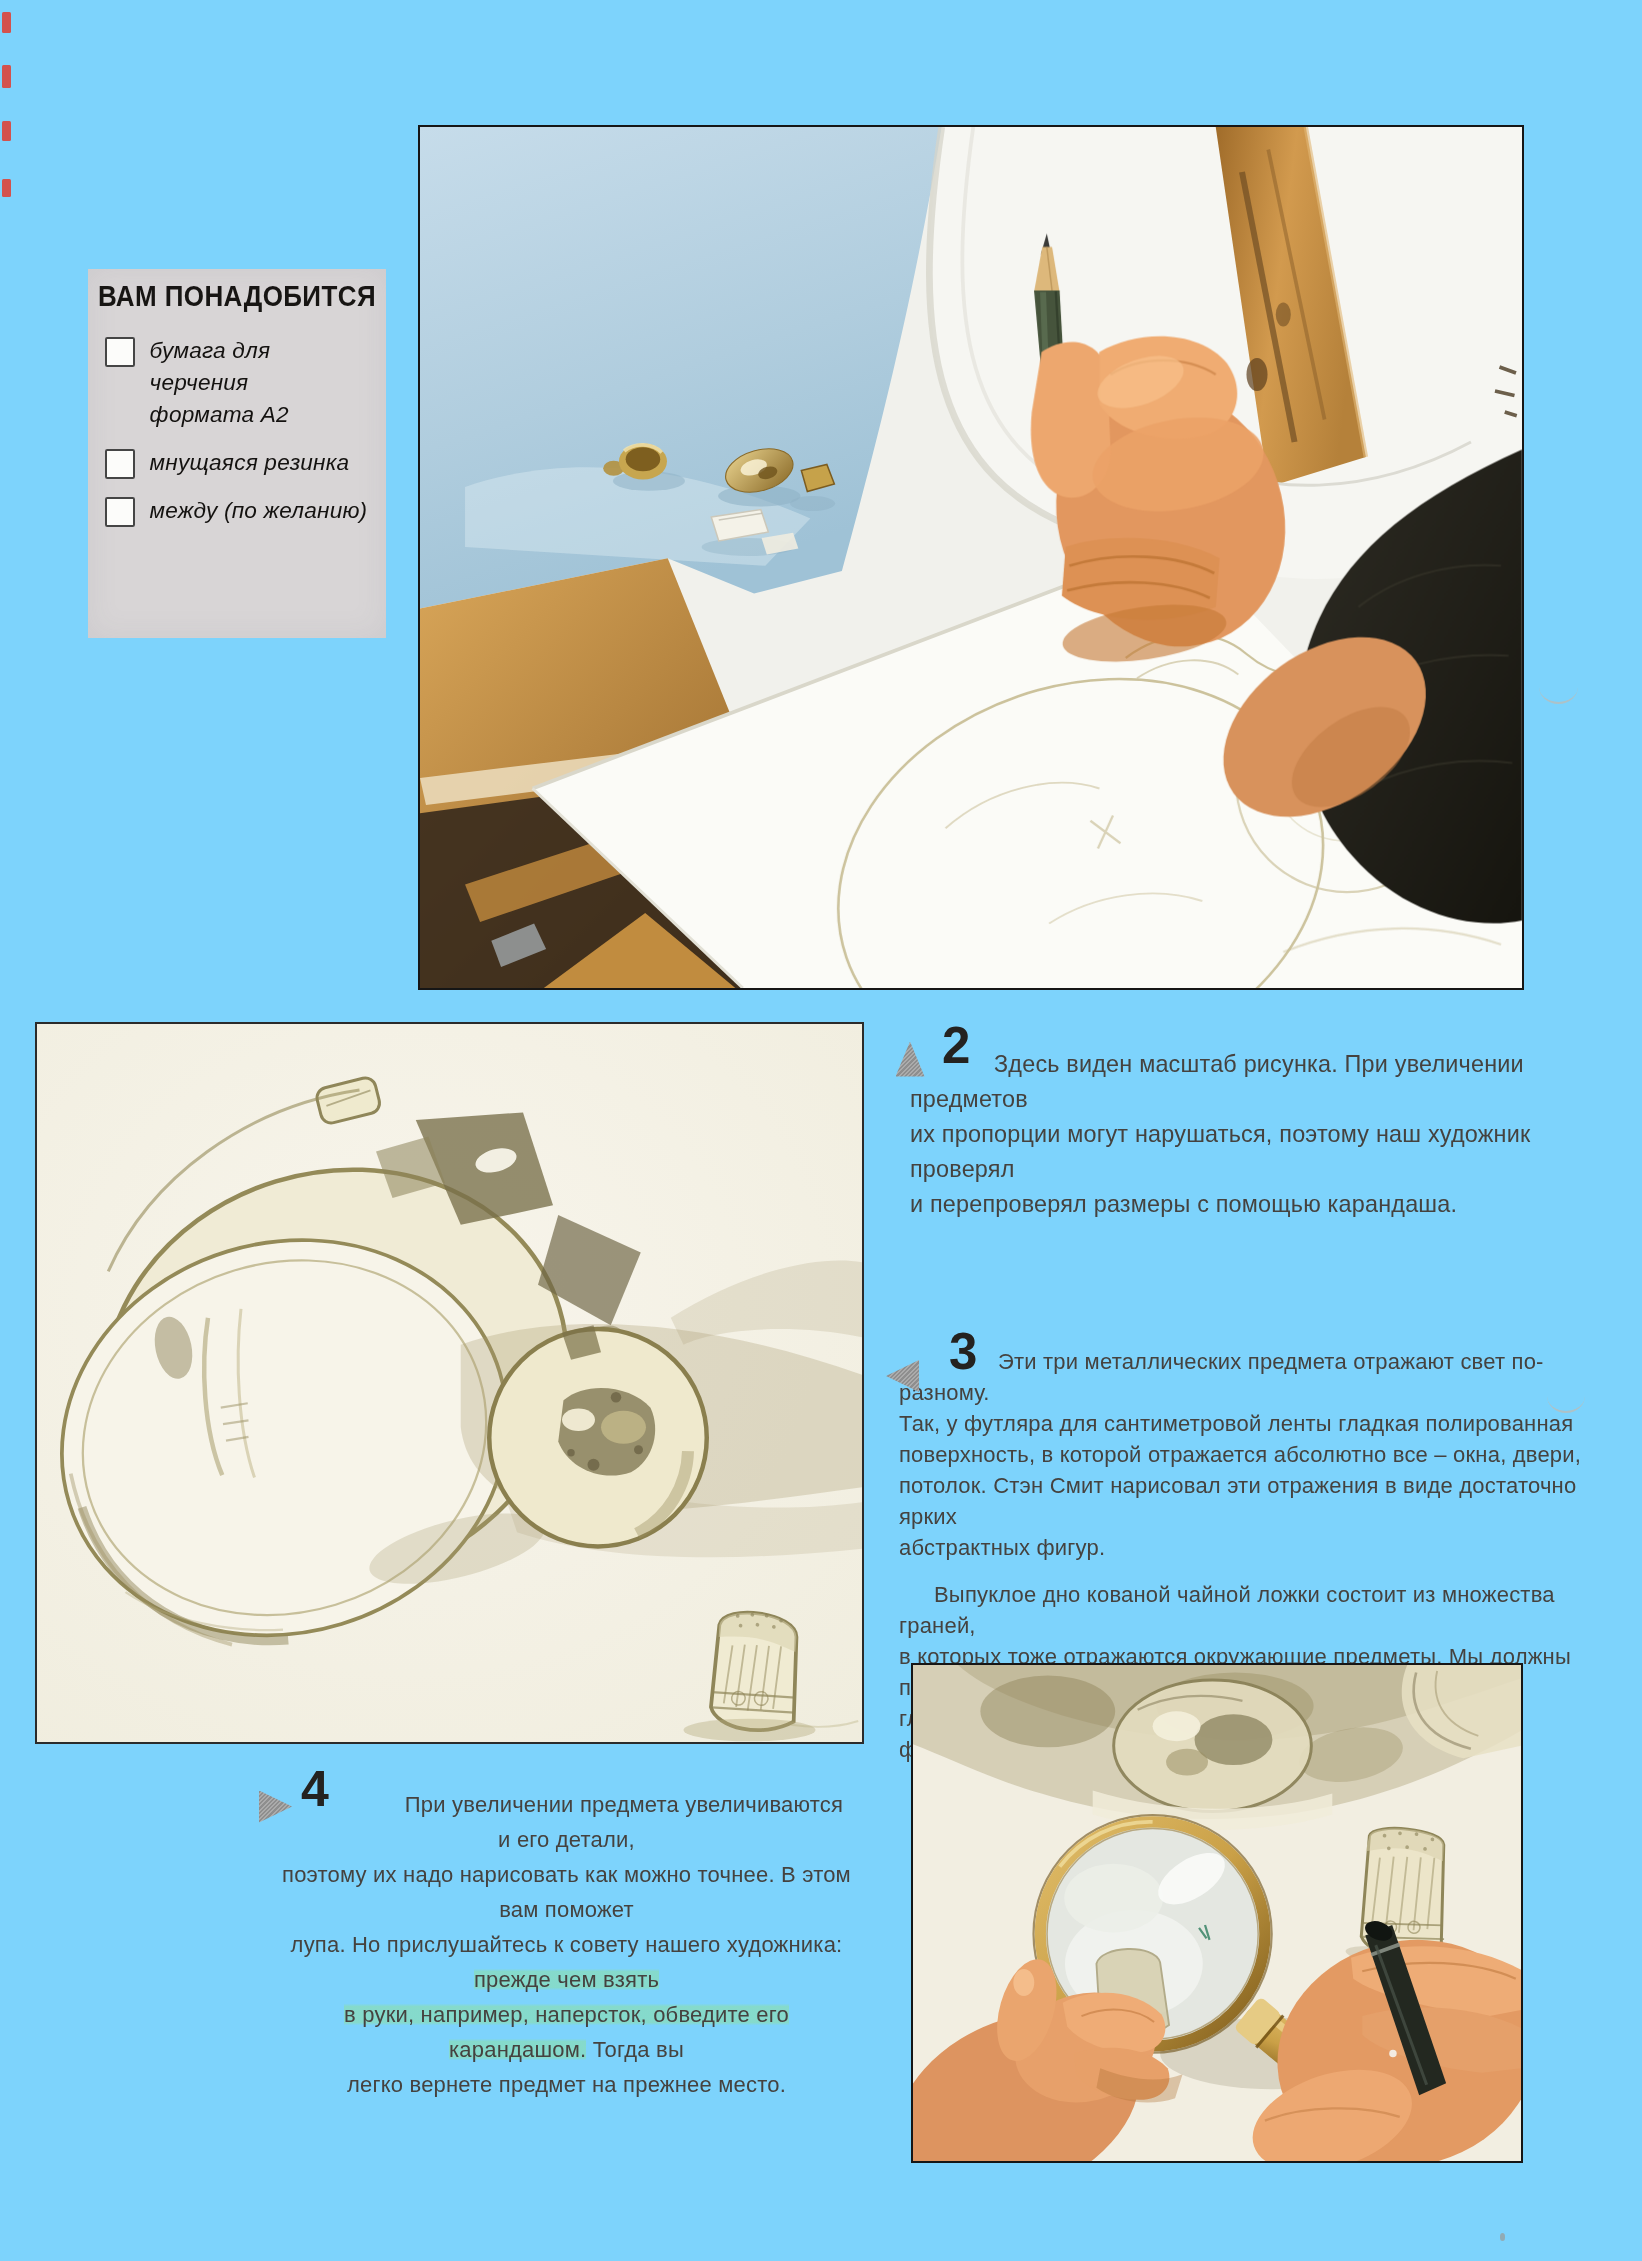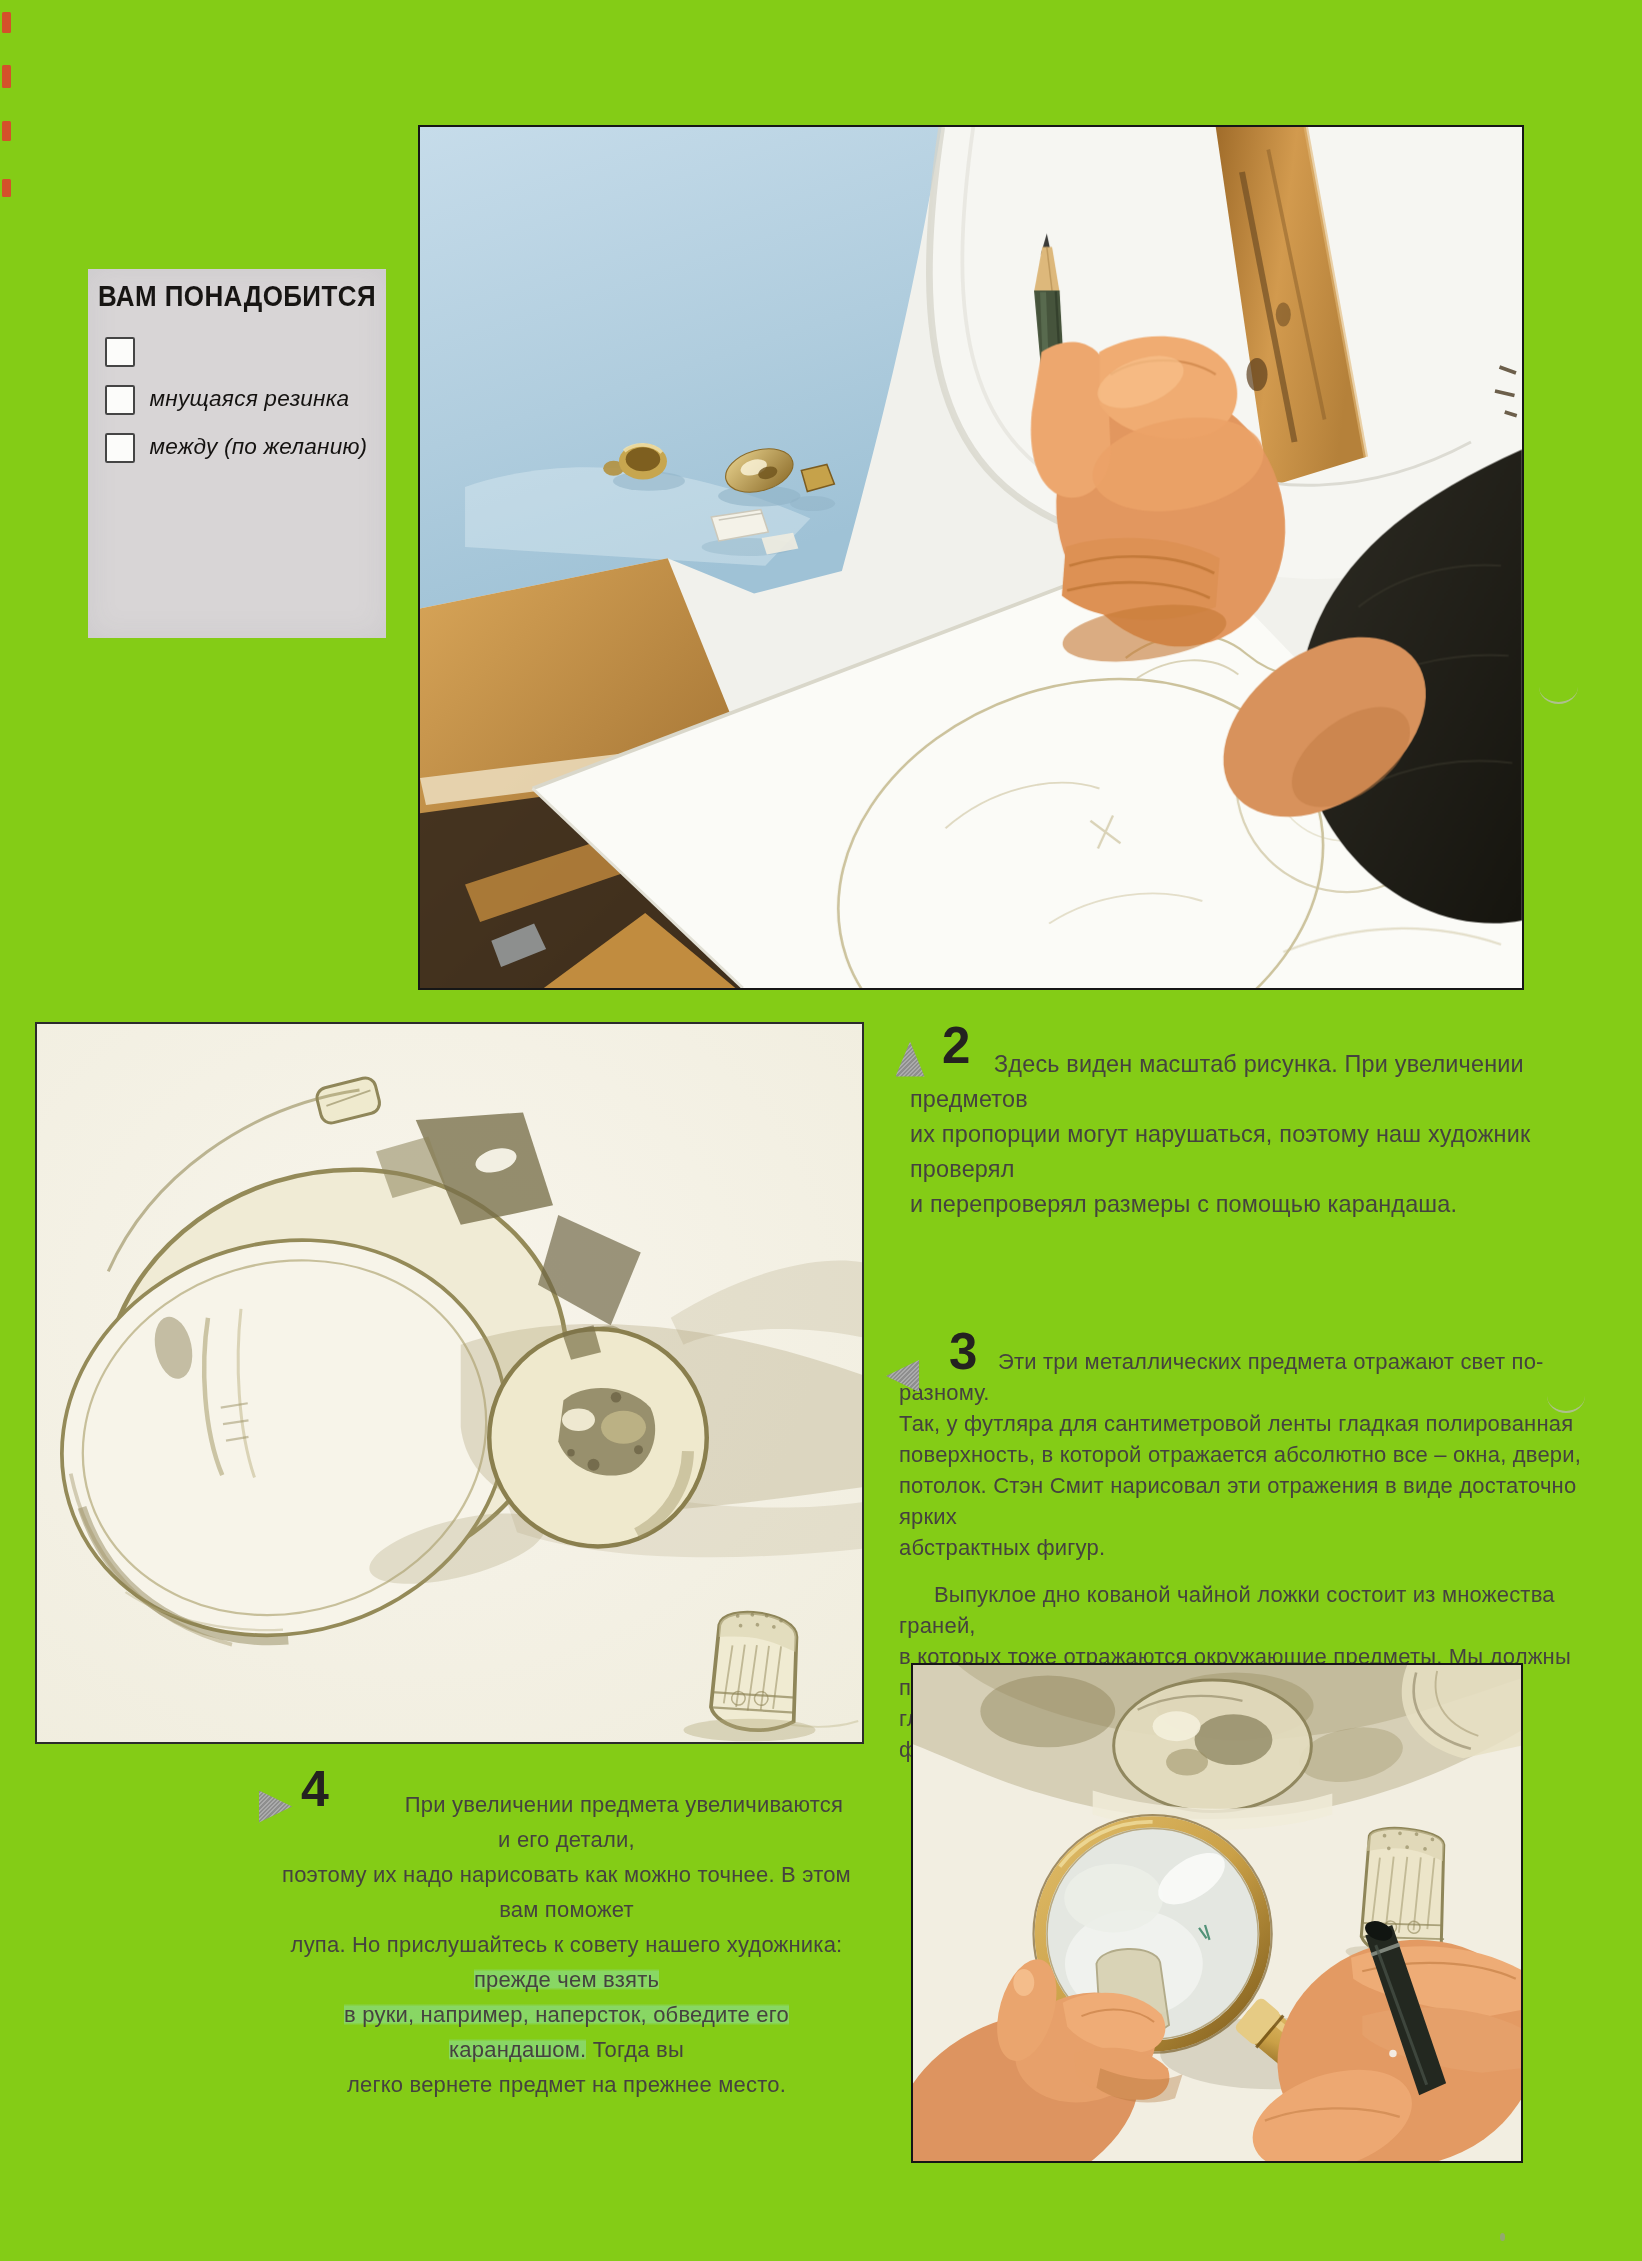--- a/index.html
+++ b/index.html
@@ -1,16 +1,16 @@
 <!DOCTYPE html>
 <html style="font-size:12px"><head>
 <meta charset="utf-8">
 <style>
   html,body{margin:0;padding:0;background:#ffffff;}
-  .page{position:relative;width:1642px;height:2261px;background:#84cc16;overflow:hidden;
+  .page{position:relative;width:1642px;height:2261px;background:#7dd3fc;overflow:hidden;
         font-family:"Liberation Sans","DejaVu Sans",sans-serif;}
 
   
   .redmark{position:absolute;left:1.5px;width:9.8px;background:#e23b2e;opacity:.85;border-radius:1.5px;}
   .curl{position:absolute;height:15px;border-bottom:2.3px solid #bdbdb7;border-radius:0 0 50% 50%/0 0 100% 100%;opacity:.75;}
   .speck{position:absolute;width:5.3px;height:7.5px;background:#9a9a96;border-radius:50%;opacity:.7;}
 
   
   .sidebar{position:absolute;left:88px;top:269px;width:298px;height:369px;background:#d8d5d6;
            box-shadow:inset 0 0 30px rgba(120,120,140,.12);}
@@ -68,20 +68,22 @@
   <div class="redmark" style="top:179px;height:18px;"></div>
   <div class="curl" style="left:1539px;top:687px;width:39px;"></div>
   <div class="curl" style="left:1547px;top:1396px;width:38px;"></div>
   <div class="speck" style="left:1500px;top:2233px;"></div>
 
   <div class="sidebar">
     <div class="sb-title">ВАМ ПОНАДОБИТСЯ</div>
     <div class="sb-list">
       <div class="sb-item">
         <span class="sb-check"></span>
+        <span class="sb-label">бумага для черчения
+формата А2</span>
       </div>
       <div class="sb-item">
         <span class="sb-check"></span>
         <span class="sb-label">мнущаяся резинка</span>
       </div>
       <div class="sb-item">
         <span class="sb-check"></span>
         <span class="sb-label">между (по желанию)</span>
       </div>
     </div>

